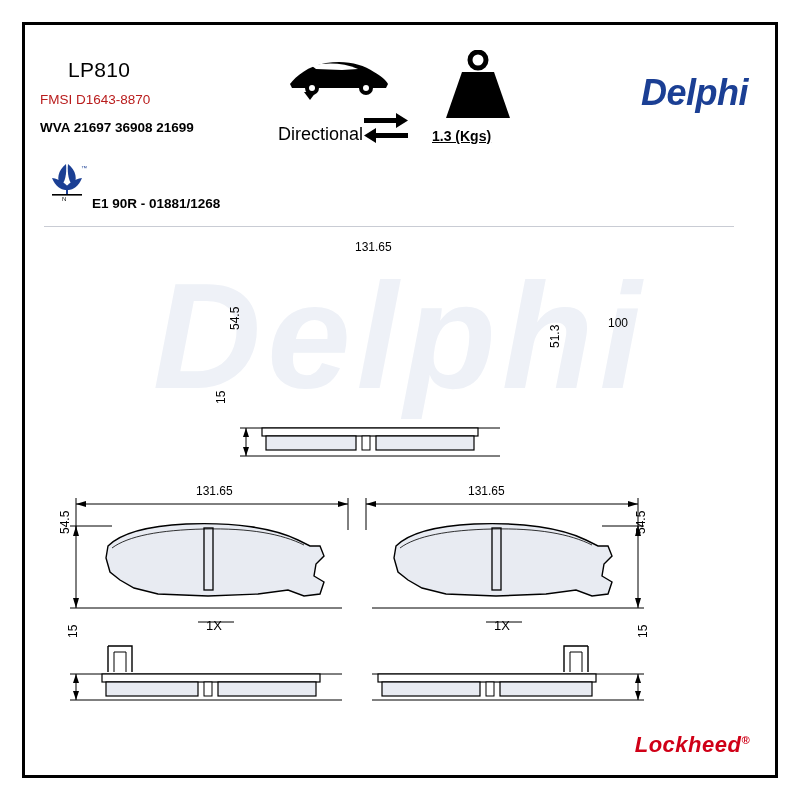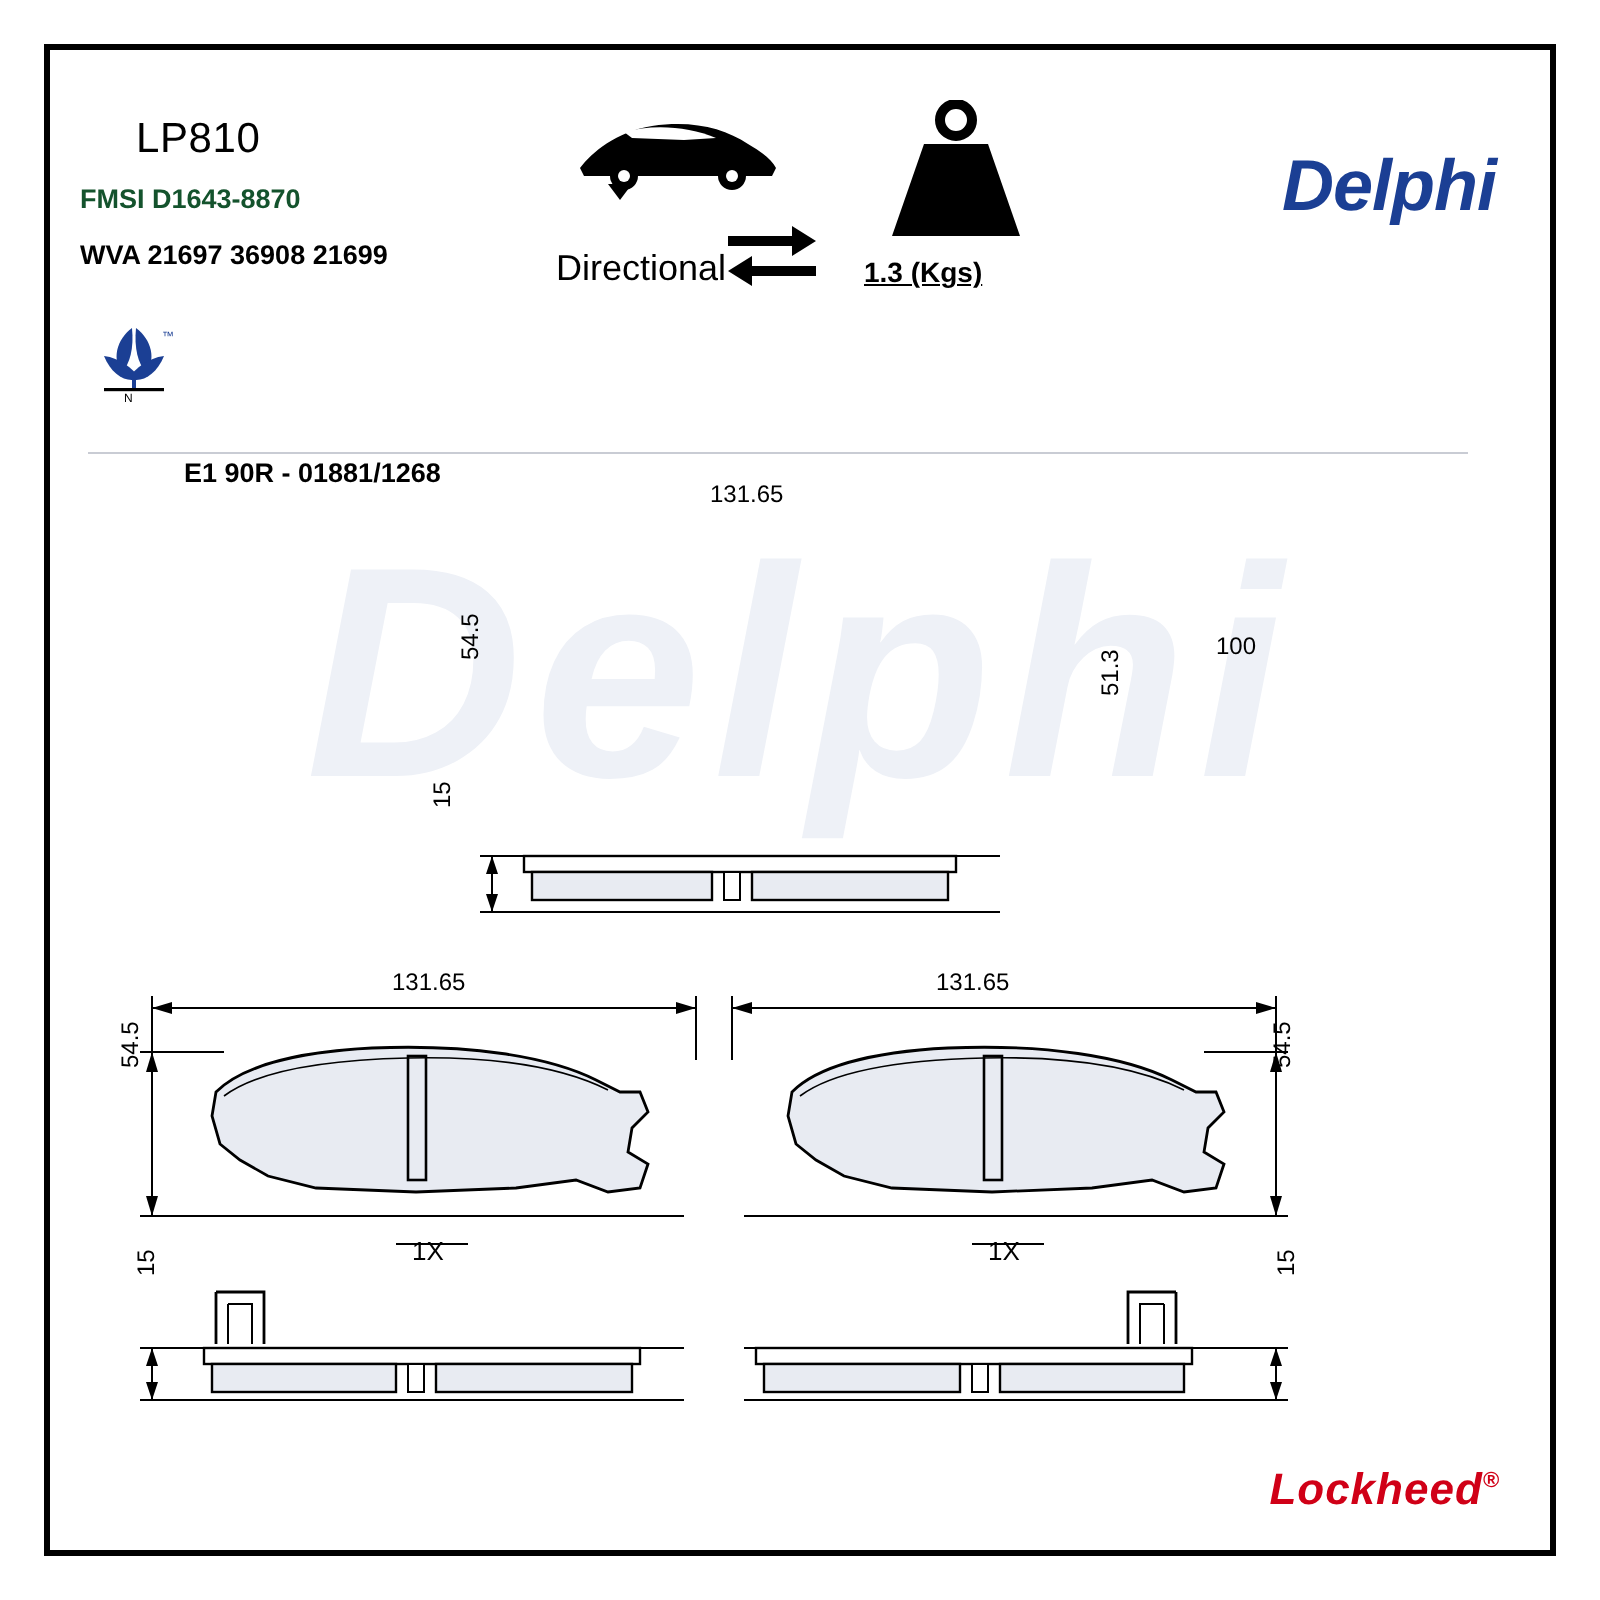--- a/index.html
+++ b/index.html
@@ -51,39 +51,38 @@
     font-weight: normal;
     color: #000;
     letter-spacing: .3px;
     margin-left: 28px;
   }
   .hdr-fmsi {
     position: absolute;
     left: 40px;
     top: 92px;
     font-size: 13.5px;
-    font-weight: bold;
-    color: #14532d;
+    font-weight: normal;
+    color: #b91c1c;
   }
   .hdr-wva {
     position: absolute;
     left: 40px;
     top: 120px;
     font-size: 13.5px;
     font-weight: bold;
     color: #000;
   }
   .hdr-approval {
     position: absolute;
     left: 92px;
     top: 196px;
     font-size: 13.5px;
     font-weight: bold;
     color: #000;
-    margin-top: 33px;
   }
   .brand {
     position: absolute;
     right: 52px;
     top: 72px;
     font-size: 36px;
     font-weight: bold;
     font-style: italic;
     color: #1b3f94;
     letter-spacing: -0.5px;

